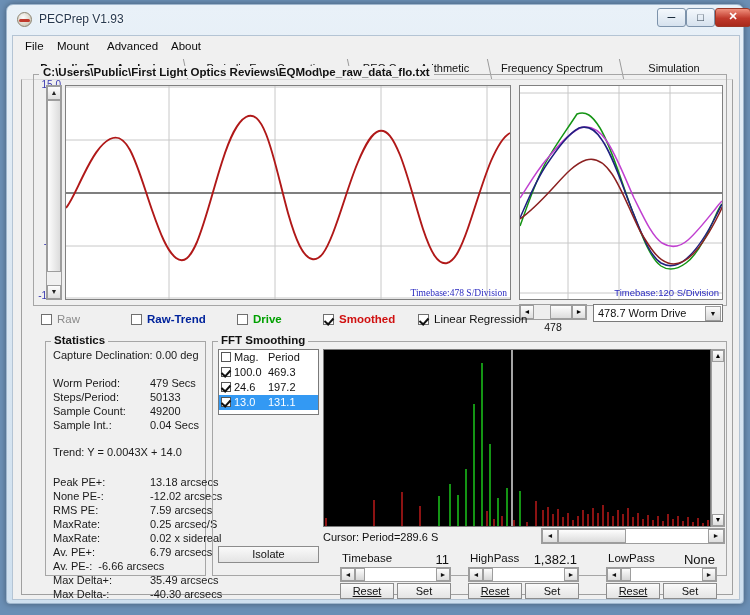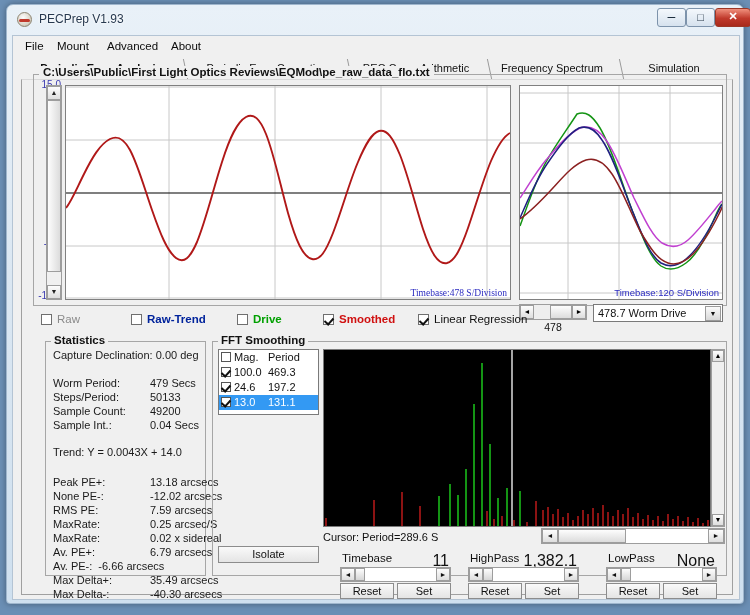--- a/index.html
+++ b/index.html
@@ -213,36 +213,36 @@
     background:#fff;border:1px solid #9d9d9d;box-sizing:border-box;
   }
   #spec-hscroll .ar{position:absolute;top:0;width:16px;height:14px;
     background:linear-gradient(to bottom,#fdfdfd,#dedede);border:1px solid #9d9d9d;
     box-sizing:border-box;text-align:center;font-size:7px;line-height:12px;color:#111;}
   #spec-hscroll .th{position:absolute;left:16px;top:0;width:68px;height:14px;
     background:linear-gradient(to bottom,#fdfdfd,#dcdcdc);border:1px solid #9d9d9d;box-sizing:border-box;}
   
   .fblock{position:absolute;top:516px;width:115px;height:42px;}
   .fb-name{position:absolute;left:4px;top:0;font-size:11.5px;color:#111;}
-  .fb-val{position:absolute;right:4px;top:0;font-size:16px;color:#111;}
+  .fb-val{position:absolute;right:4px;top:0;font-size:13px;color:#111;}
   .fb-slider{
     position:absolute;left:2px;top:15px;width:111px;height:15px;
     background:#fff;border:1px solid #9d9d9d;box-sizing:border-box;
   }
   .fb-slider .ar{position:absolute;top:0;width:14px;height:13px;
     background:linear-gradient(to bottom,#fdfdfd,#dedede);border:1px solid #9d9d9d;
     box-sizing:border-box;text-align:center;font-size:7px;line-height:11px;color:#111;}
   .fb-slider .th{position:absolute;top:0;width:10px;height:13px;
     background:linear-gradient(to bottom,#fdfdfd,#d6d6d6);border:1px solid #9d9d9d;box-sizing:border-box;}
   .fb-btn{
     position:absolute;top:31px;height:16px;
     background:linear-gradient(to bottom,#fafafa,#e4e4e4);border:1px solid #8c8c8c;
     box-sizing:border-box;text-align:center;line-height:14px;font-size:11px;color:#111;cursor:default;
   }
-  .fb-reset{left:2px;width:54px;}
+  .fb-reset{left:2px;width:54px;text-decoration:underline;}
   .fb-set{left:59px;width:54px;}
 </style>
 </head>
 <body>
 
 <div id="window">
 
   <div id="titlebar">
     <div id="app-icon"></div>
     <div id="title-text">PECPrep V1.93</div>

